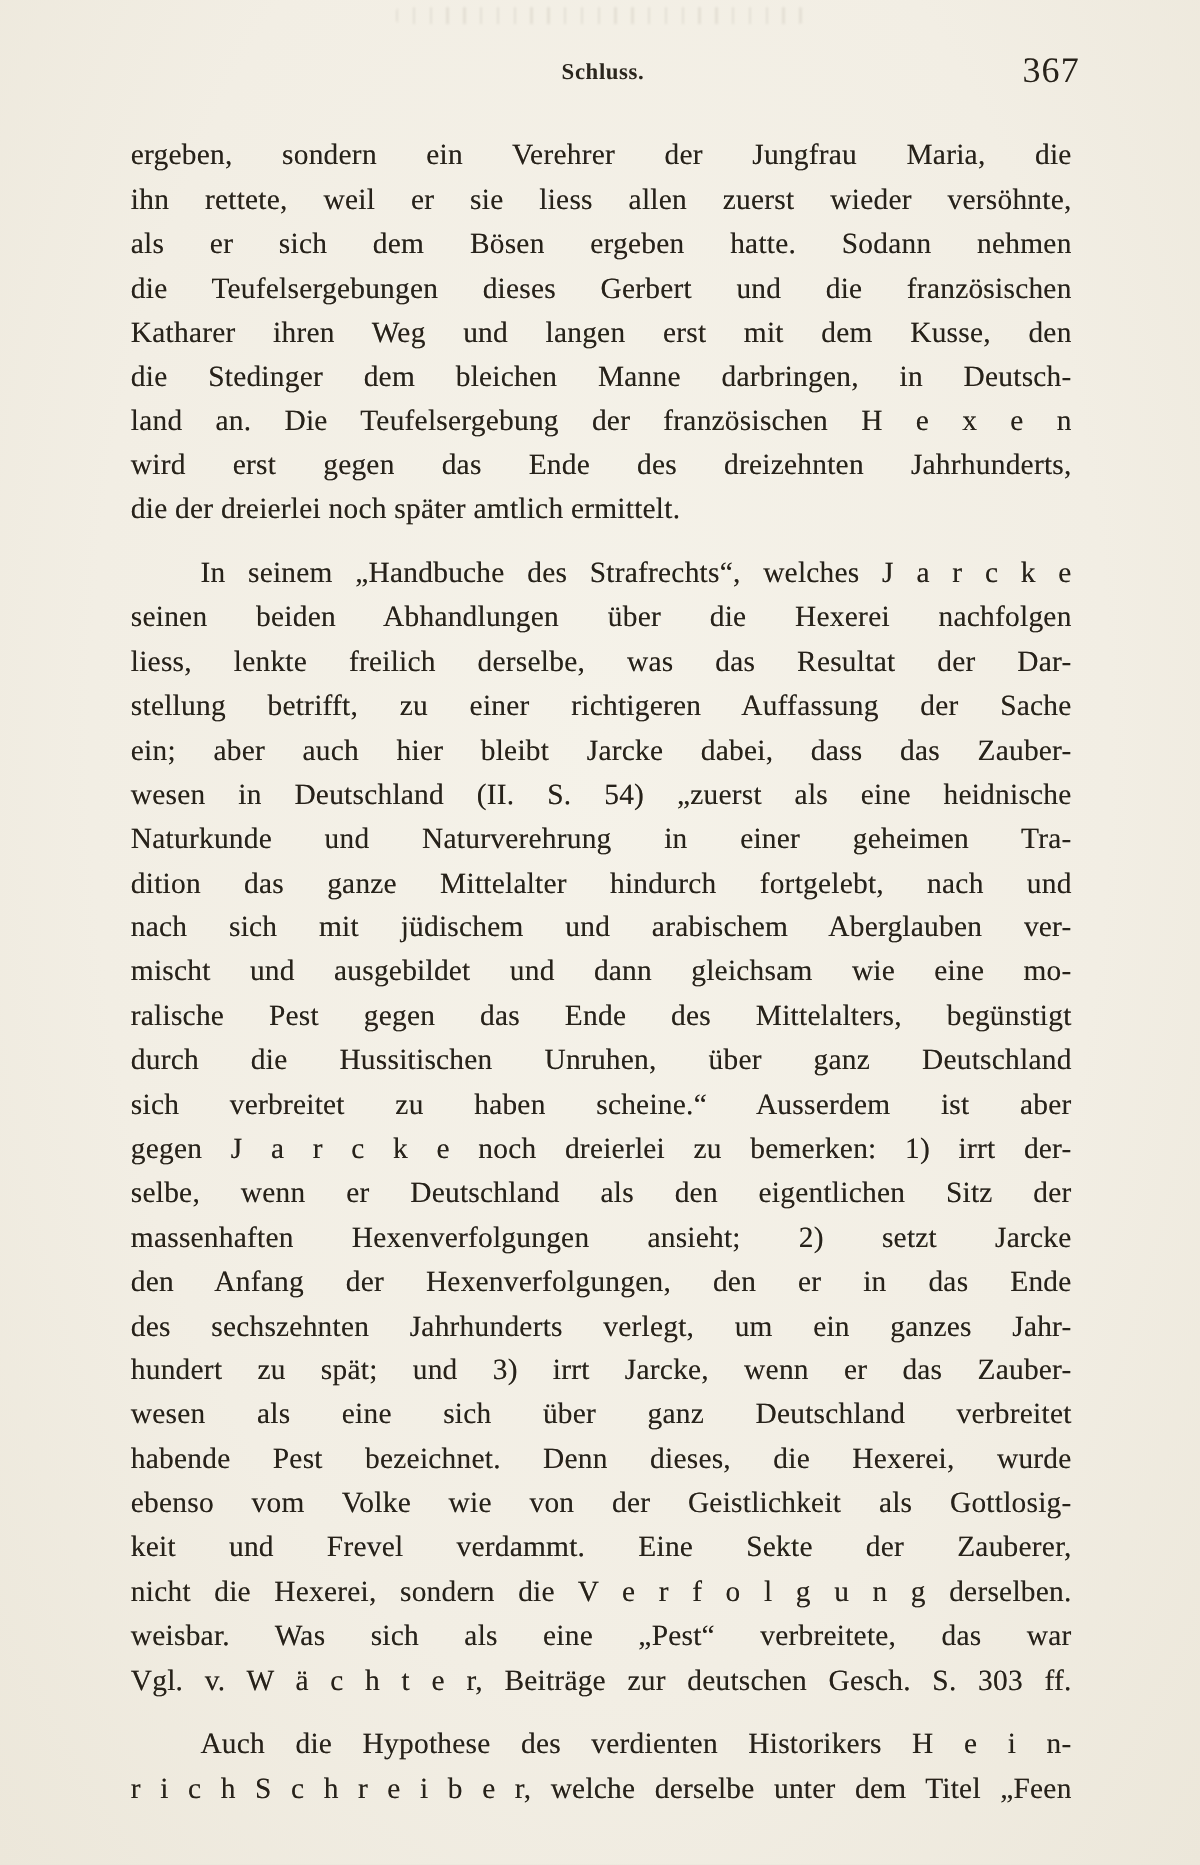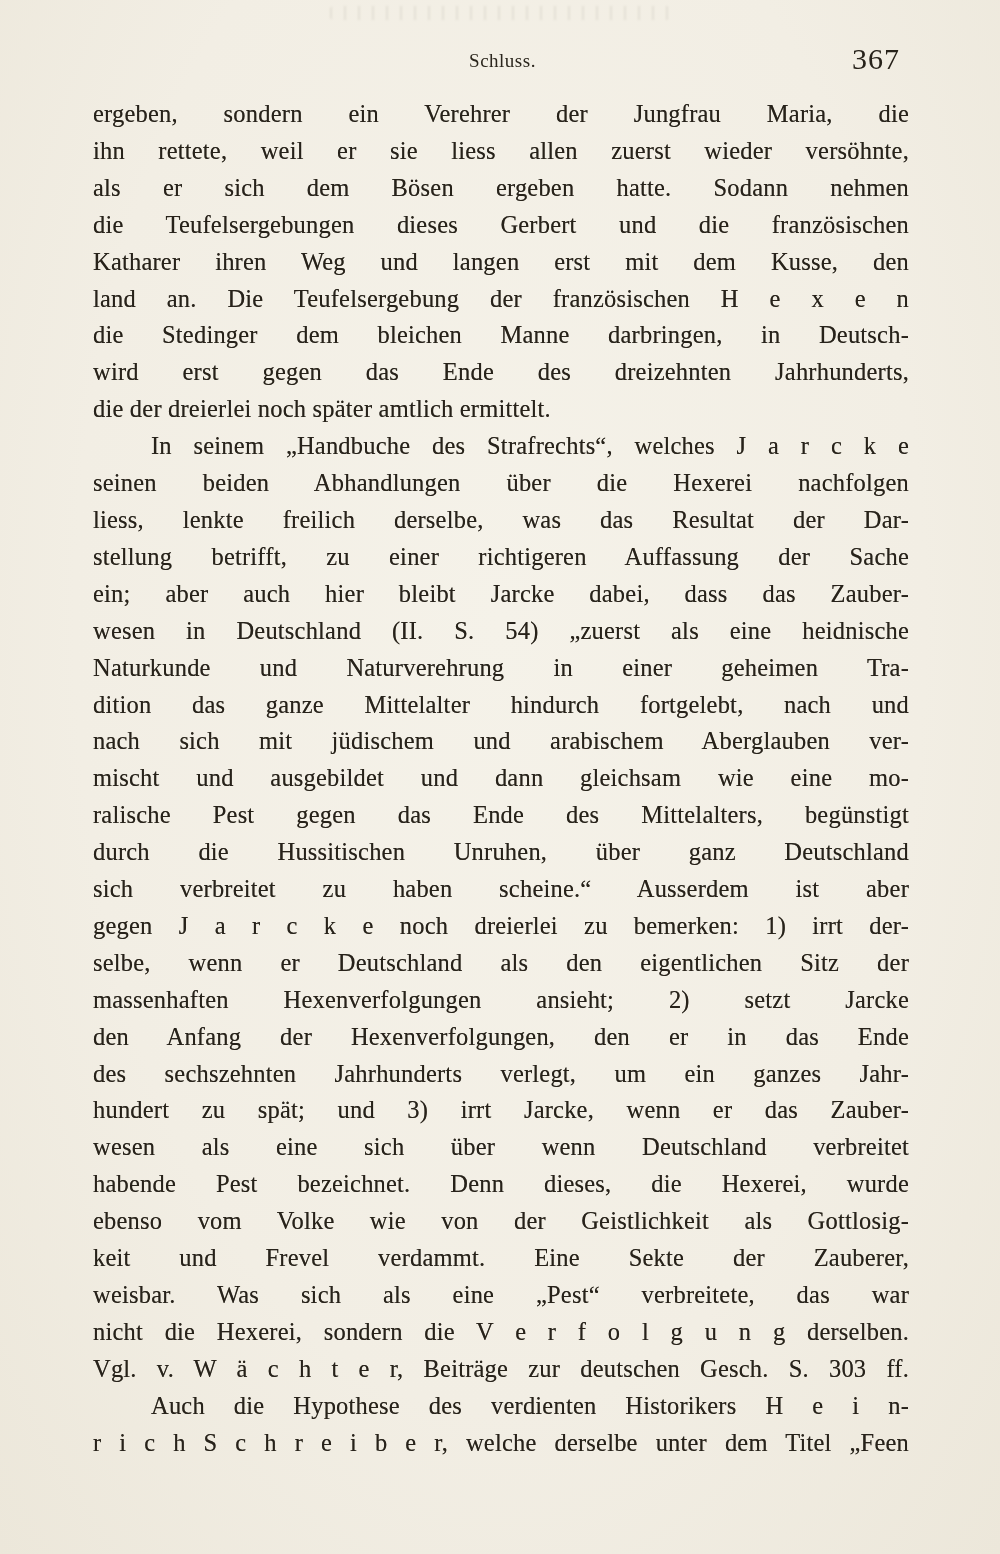--- a/index.html
+++ b/index.html
@@ -36,21 +36,21 @@
     right: 88px;
     height: 40px;
   }
   .running-title {
     position: absolute;
     left: 0;
     right: 0;
     top: 8px;
     text-align: center;
     font-size: 19px;
-    font-weight: normal;
+    font-weight: bold;
     letter-spacing: 0.5px;
     color: #2b261d;
   }
   .page-number {
     position: absolute;
     right: 12px;
     top: 0;
     font-size: 30px;
     letter-spacing: 1px;
     color: #27221a;
@@ -58,21 +58,21 @@
   .page-body {
     position: absolute;
     top: 96px;
     left: 93px;
     width: 816px;
     font-size: 24.5px;
     line-height: 36.9px;
     letter-spacing: 0.2px;
     text-shadow: 0 0 0.5px rgba(39,34,26,0.55);
   }
-  .paragraph { margin: 0; }
+  .paragraph { margin: 16px; }
   .line {
     text-align: justify;
     text-align-last: justify;
     white-space: normal;
   }
   .line.no-justify {
     text-align: left;
     text-align-last: auto;
   }
   .line.indent {
@@ -90,22 +90,22 @@
     <div class="page-number">367</div>
   </div>
 
   <div class="page-body">
       <div class="paragraph">
         <div class="line">ergeben, sondern ein Verehrer der Jungfrau Maria, die</div>
         <div class="line">ihn rettete, weil er sie liess allen zuerst wieder versöhnte,</div>
         <div class="line">als er sich dem Bösen ergeben hatte.  Sodann nehmen</div>
         <div class="line">die Teufelsergebungen dieses Gerbert und die französischen</div>
         <div class="line">Katharer ihren Weg und langen erst mit dem Kusse, den</div>
+        <div class="line">die Stedinger dem bleichen Manne darbringen, in Deutsch-</div>
         <div class="line">land an.  Die Teufelsergebung der französischen H e x e n</div>
-        <div class="line">die Stedinger dem bleichen Manne darbringen, in Deutsch-</div>
         <div class="line">wird erst gegen das Ende des dreizehnten Jahrhunderts,</div>
         <div class="line no-justify">die der dreierlei noch später amtlich ermittelt.</div>
       </div>
       <div class="paragraph">
         <div class="line indent">In seinem „Handbuche des Strafrechts“, welches J a r c k e</div>
         <div class="line">seinen beiden Abhandlungen über die Hexerei nachfolgen</div>
         <div class="line">liess, lenkte freilich derselbe, was das Resultat der Dar-</div>
         <div class="line">stellung betrifft, zu einer richtigeren Auffassung der Sache</div>
         <div class="line">ein; aber auch hier bleibt Jarcke dabei, dass das Zauber-</div>
         <div class="line">wesen in Deutschland (II. S. 54) „zuerst als eine heidnische</div>
@@ -115,26 +115,26 @@
         <div class="line">mischt und ausgebildet und dann gleichsam wie eine mo-</div>
         <div class="line">ralische Pest gegen das Ende des Mittelalters, begünstigt</div>
         <div class="line">durch die Hussitischen Unruhen, über ganz Deutschland</div>
         <div class="line">sich verbreitet zu haben scheine.“  Ausserdem ist aber</div>
         <div class="line">gegen J a r c k e noch dreierlei zu bemerken: 1) irrt der-</div>
         <div class="line">selbe, wenn er Deutschland als den eigentlichen Sitz der</div>
         <div class="line">massenhaften Hexenverfolgungen ansieht; 2) setzt Jarcke</div>
         <div class="line">den Anfang der Hexenverfolgungen, den er in das Ende</div>
         <div class="line">des sechszehnten Jahrhunderts verlegt, um ein ganzes Jahr-</div>
         <div class="line">hundert zu spät; und 3) irrt Jarcke, wenn er das Zauber-</div>
-        <div class="line">wesen als eine sich über wenn Deutschland verbreitet</div>
+        <div class="line">wesen als eine sich über ganz Deutschland verbreitet</div>
         <div class="line">habende Pest bezeichnet.  Denn dieses, die Hexerei, wurde</div>
         <div class="line">ebenso vom Volke wie von der Geistlichkeit als Gottlosig-</div>
         <div class="line">keit und Frevel verdammt.  Eine Sekte der Zauberer,</div>
+        <div class="line">nicht die Hexerei, sondern die V e r f o l g u n g derselben.</div>
         <div class="line">weisbar.  Was sich als eine „Pest“ verbreitete, das war</div>
-        <div class="line">nicht die Hexerei, sondern die V e r f o l g u n g derselben.</div>
         <div class="line">Vgl. v. W ä c h t e r, Beiträge zur deutschen Gesch. S. 303 ff.</div>
       </div>
       <div class="paragraph">
         <div class="line indent">Auch die Hypothese des verdienten Historikers H e i n-</div>
         <div class="line">r i c h  S c h r e i b e r, welche derselbe unter dem Titel „Feen</div>
       </div>
     </div>
 </div>
 
 </body></html>

